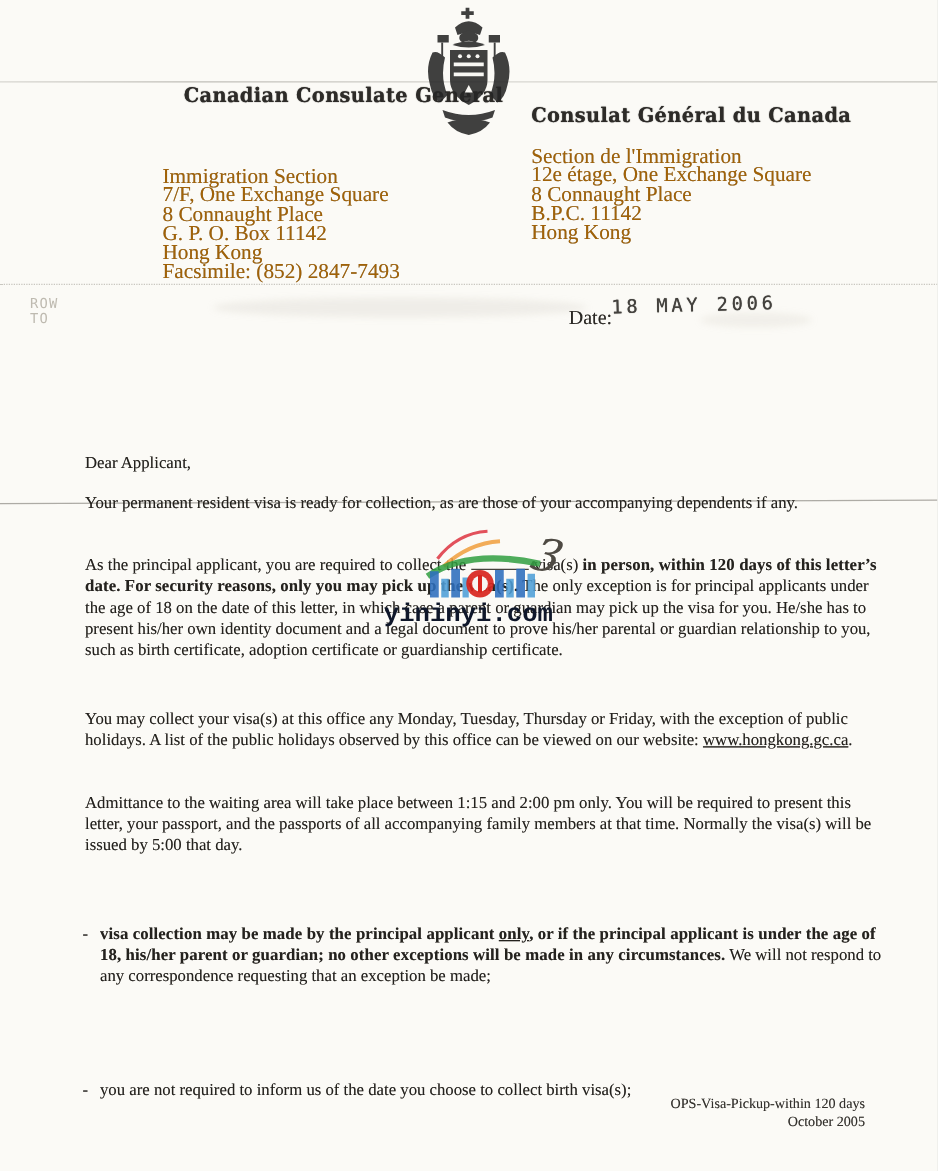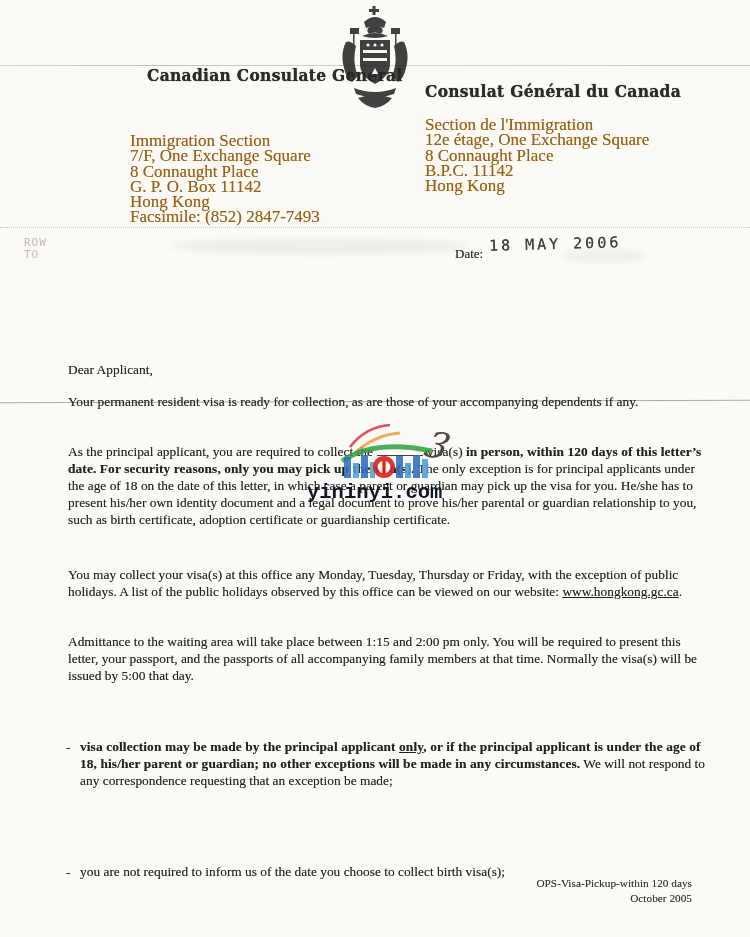--- a/index.html
+++ b/index.html
@@ -26,21 +26,21 @@
     letter-spacing:.3px;color:#2d2b28;text-shadow:0 0 .8px #2d2b28;
     transform:scaleY(1.04);white-space:nowrap;
   }
   .coat{filter:blur(.3px);}
 
   .addr{font-size:17px;line-height:15.3px;color:#a16207;}
 
   .faintstamp{font-family:"DejaVu Sans Mono",monospace;font-size:11px;line-height:12px;
     color:rgba(150,144,130,.6);letter-spacing:1px;filter:blur(.4px);}
 
-  .datelabel{font-size:13px;color:#2b2925;}
+  .datelabel{font-size:16px;color:#2b2925;}
   .datestamp{font-family:"DejaVu Sans Mono",monospace;font-size:15px;letter-spacing:3px;
     color:#44423e;transform:rotate(-1.5deg);white-space:nowrap;text-shadow:0 0 .6px #44423e;}
 
   
   .para{font-size:13.4px;line-height:17px;color:#24221e;width:636px;}
   .para b{font-weight:700;letter-spacing:.1px;}
   .blankline{display:inline-block;width:46px;height:13px;border-bottom:1.3px solid #45423c;margin:0 4px;vertical-align:baseline;}
   .weblink{text-decoration:underline;}
   .u{text-decoration:underline;}
   .bullet{padding-left:14px;position:relative;}

